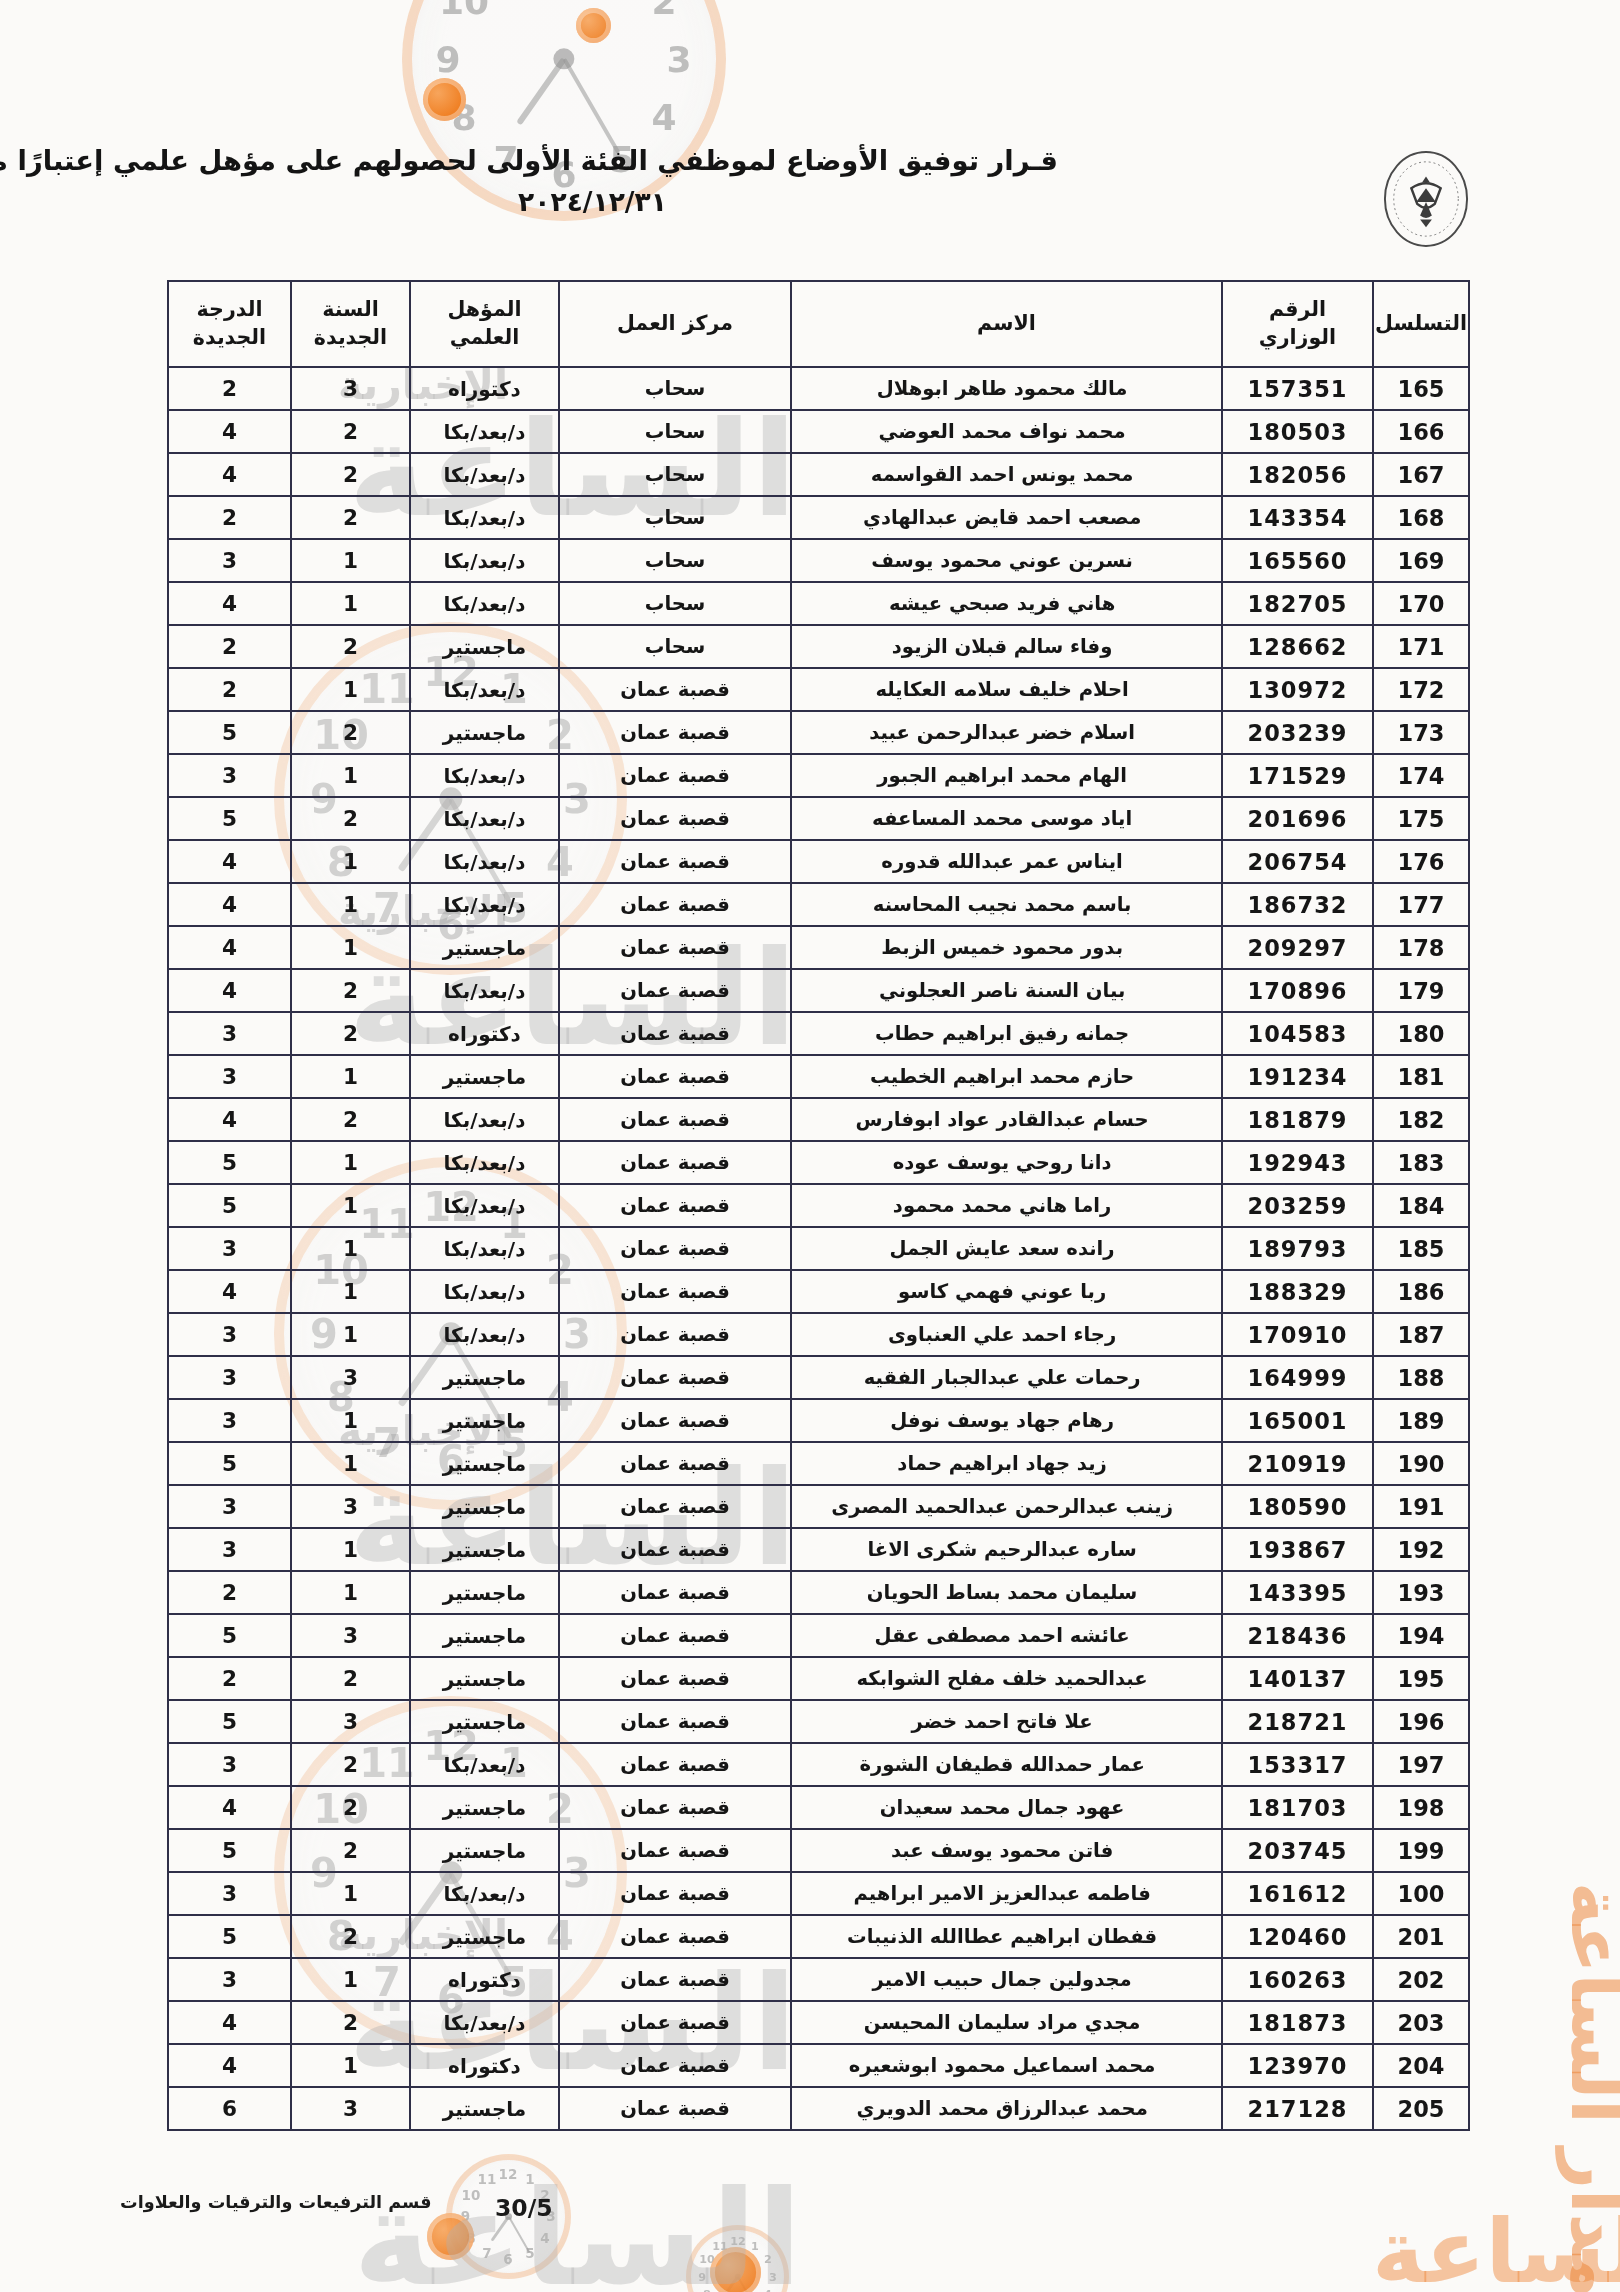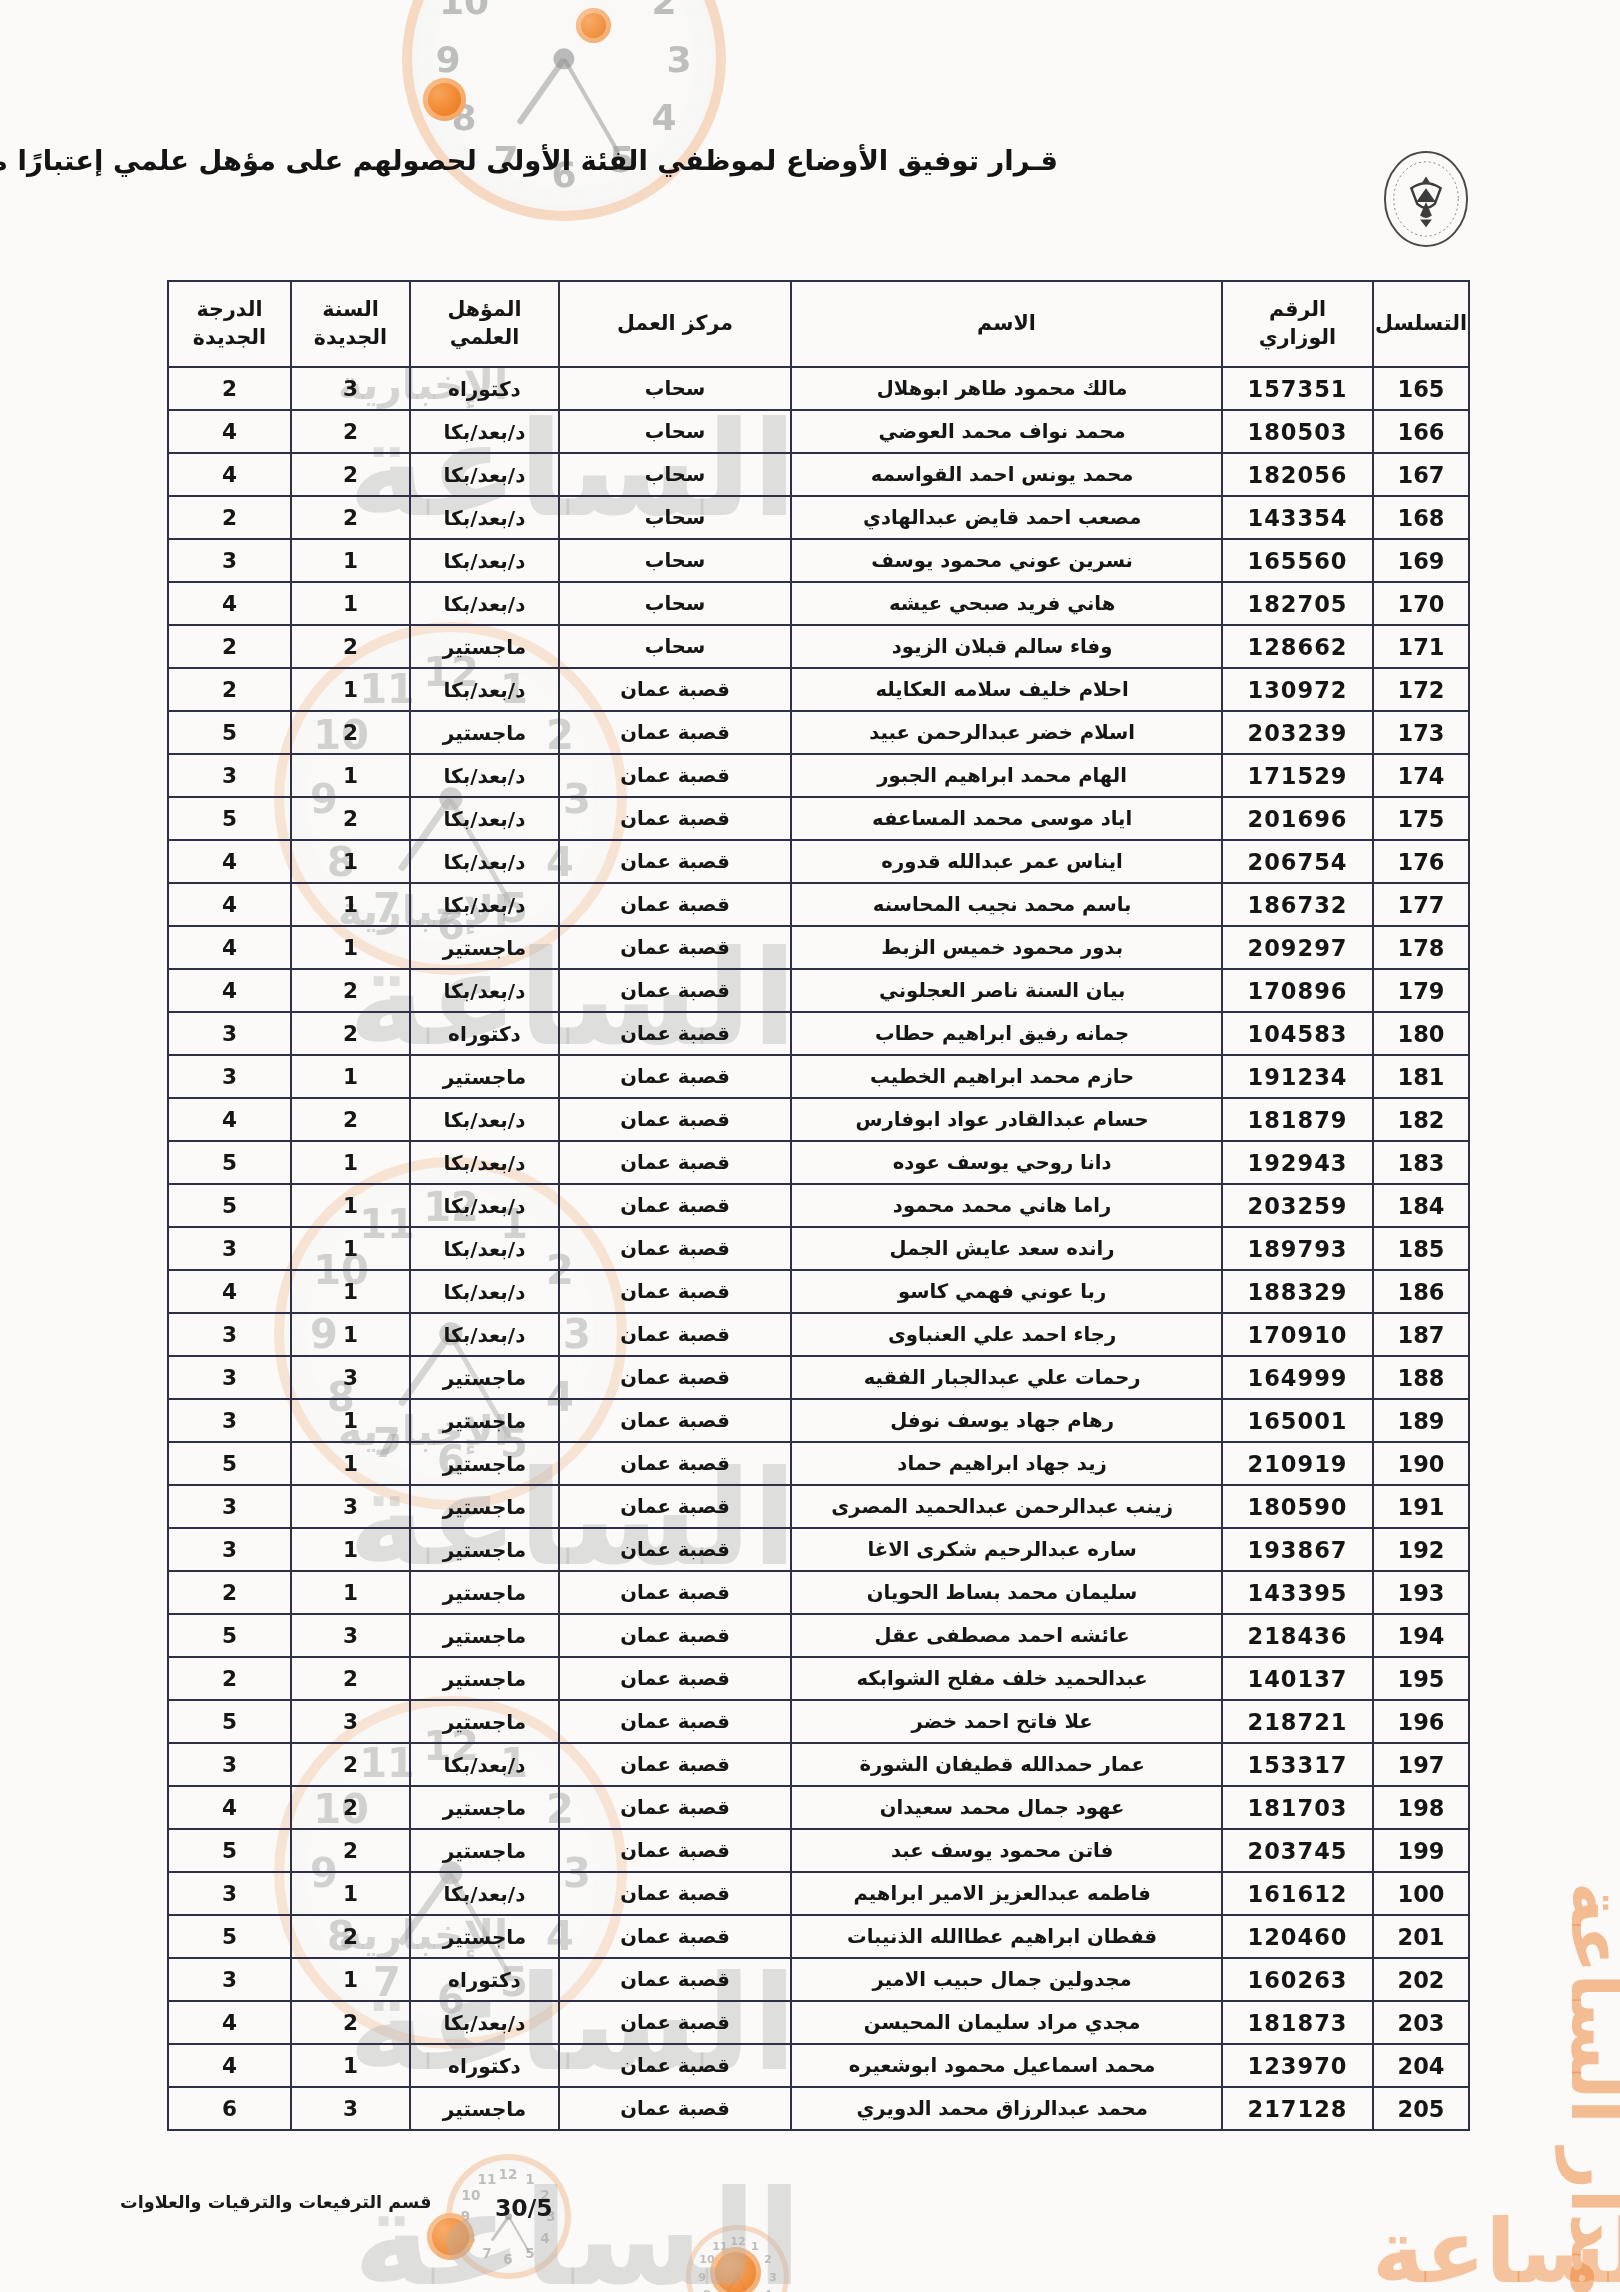--- a/index.html
+++ b/index.html
@@ -163,20 +163,23 @@
   <div class="wm wm-text-small" style="left:338px;top:361px;">الإخبارية</div>
   <div class="wm wm-text-small" style="left:338px;top:887px;">الإخبارية</div>
   <div class="wm wm-text-small" style="left:338px;top:1407px;">الإخبارية</div>
   <div class="wm wm-text-small" style="left:338px;top:1911px;">الإخبارية</div>
 
   <div class="wm wm-side" style="right:-17.6px;top:1882px;">مدار الساعة</div>
   <div class="wm wm-corner" style="left:1372px;top:2200px;">الساعة</div>
 
   <div class="doc-header">
     <div class="doc-title">قـرار توفيق الأوضاع لموظفي الفئة الأولى لحصولهم على مؤهل علمي إعتبارًا من تاريخ</div>
+    <div class="doc-date">
+      <span dir="ltr">٢٠٢٤/١٢/٣١</span>
+    </div>
   </div>
 
   <div class="seal">
     <svg width="88" height="100" viewBox="0 0 90 102">
       <ellipse cx="45" cy="51" rx="42" ry="48" fill="none" stroke="#4a4a4a" stroke-width="2"></ellipse>
       <ellipse cx="45" cy="51" rx="33" ry="38" fill="none" stroke="#7a7a7a" stroke-width="1" stroke-dasharray="2,3"></ellipse>
       <path d="M45 28 l-4 6 h8 z" fill="#3c3c3c"></path>
       <path d="M30 40 q15 -10 30 0 l-6 16 q-9 8 -18 0 z" fill="none" stroke="#3c3c3c" stroke-width="2.5"></path>
       <path d="M45 40 l-10 14 h20 z" fill="#3c3c3c"></path>
       <path d="M45 54 l-6 14 q6 5 12 0 z" fill="#3c3c3c"></path>

